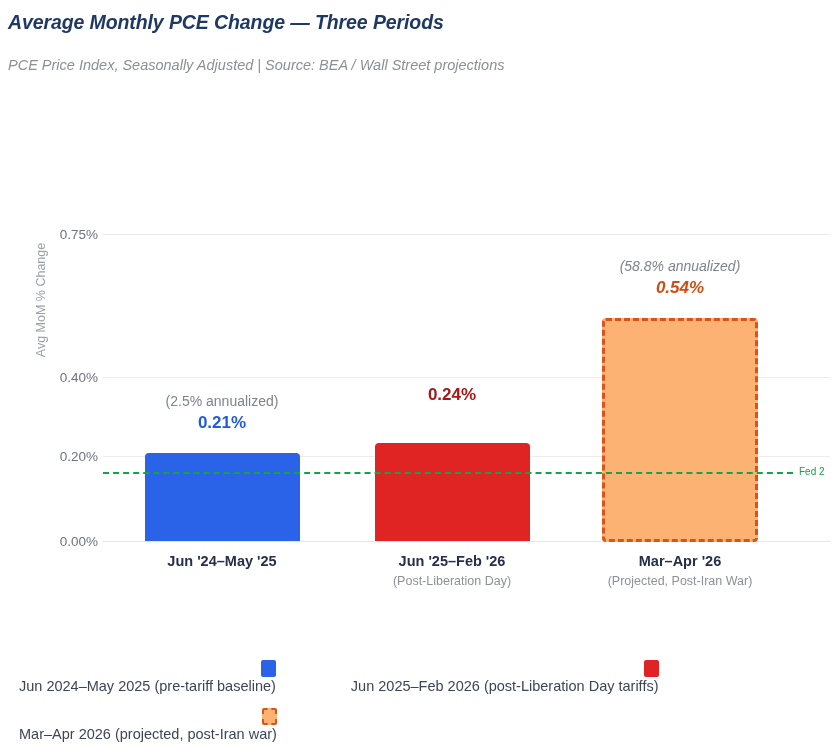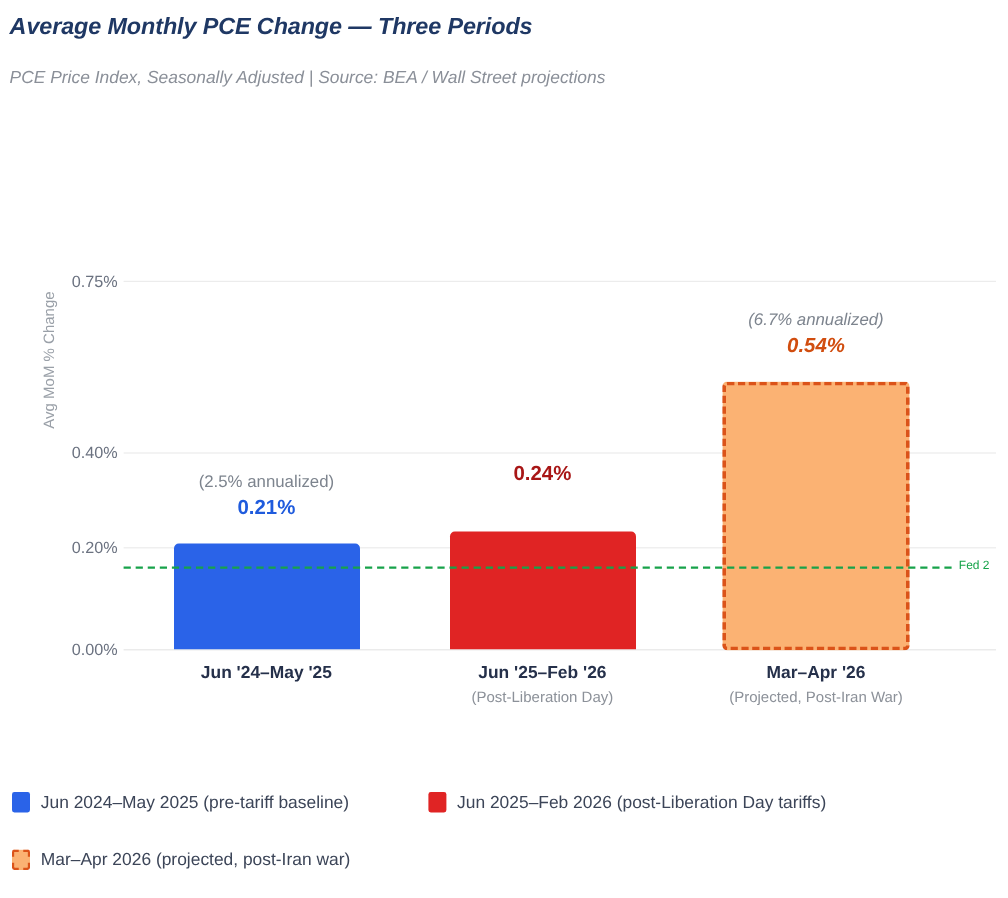--- a/index.html
+++ b/index.html
@@ -174,22 +174,23 @@
     width: 820px;
   }
   .legend-row {
     position: absolute;
     left: 0;
     display: flex;
     align-items: center;
   }
   .legend-item {
     display: flex;
-    align-items: flex-start;
-    white-space: nowrap;
+    align-items: flex-end;
+    white-space: nowrap;
+    flex-direction: column;
   }
   .legend-swatch {
     width: 15px;
     height: 17px;
     box-sizing: border-box;
     border-radius: 2px;
     flex: 0 0 auto;
   }
   .legend-swatch.dashed-swatch {
     border-style: dashed;
@@ -237,21 +238,21 @@
   <div class="annot" style="left:112px; top:352px;">
     <div class="annualized">(2.5% annualized)</div>
     <div class="value" style="color:#1f5bdd;">0.21%</div>
   </div>
 
   <div class="annot" style="left:342px; top:342px;">
     <div class="value" style="color:#a81616;">0.24%</div>
   </div>
 
   <div class="annot projected" style="left:570px; top:217px;">
-    <div class="annualized">(6.7% annualized)</div>
+    <div class="annualized">(58.8% annualized)</div>
     <div class="value" style="color:#d14d0f;">0.54%</div>
   </div>
 
   <div class="xtick" style="left:107px;">
     <div class="main">Jun '24–May '25</div>
   </div>
 
   <div class="xtick" style="left:337px;">
     <div class="main">Jun '25–Feb '26</div>
     <div class="sub">(Post-Liberation Day)</div>

